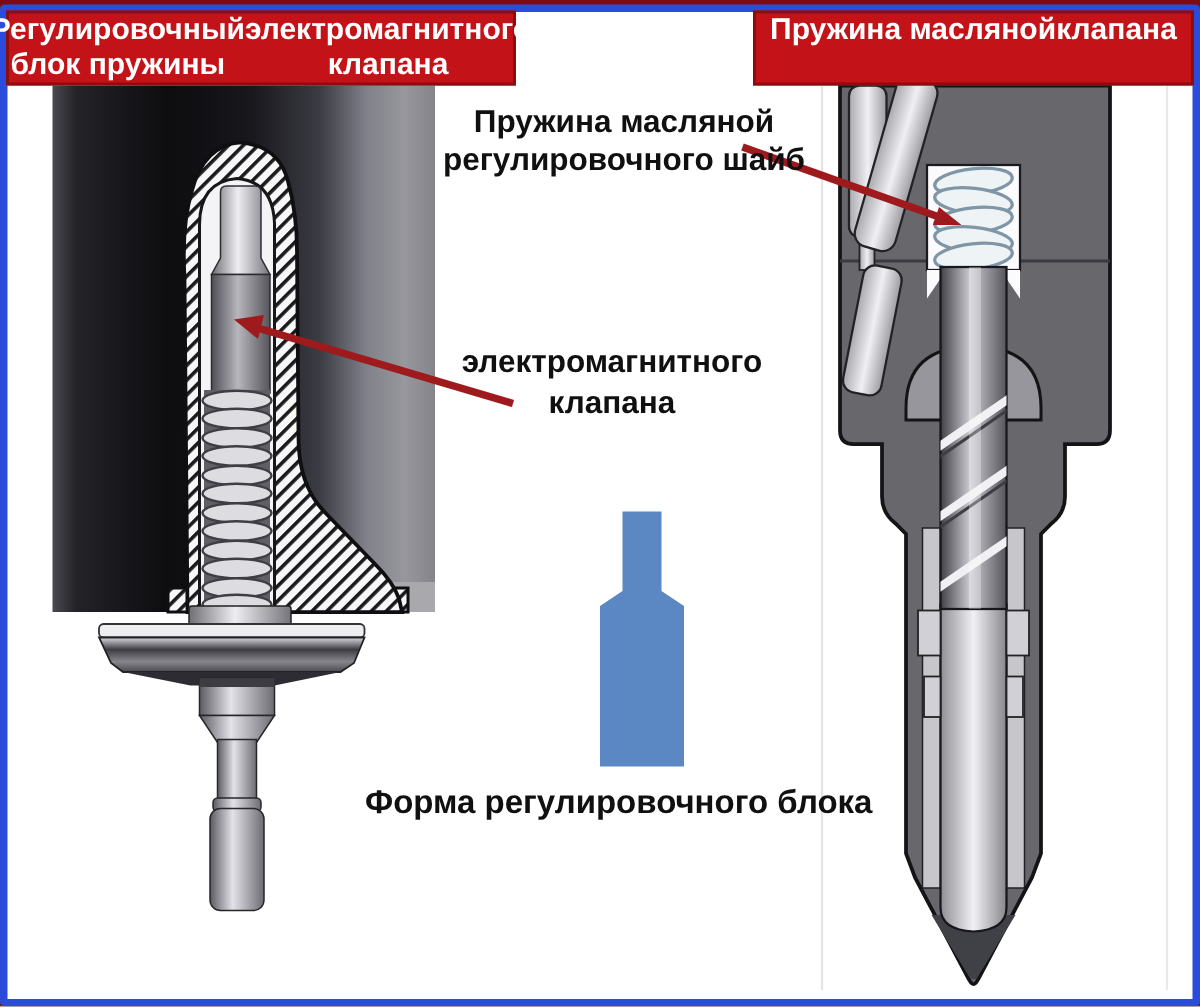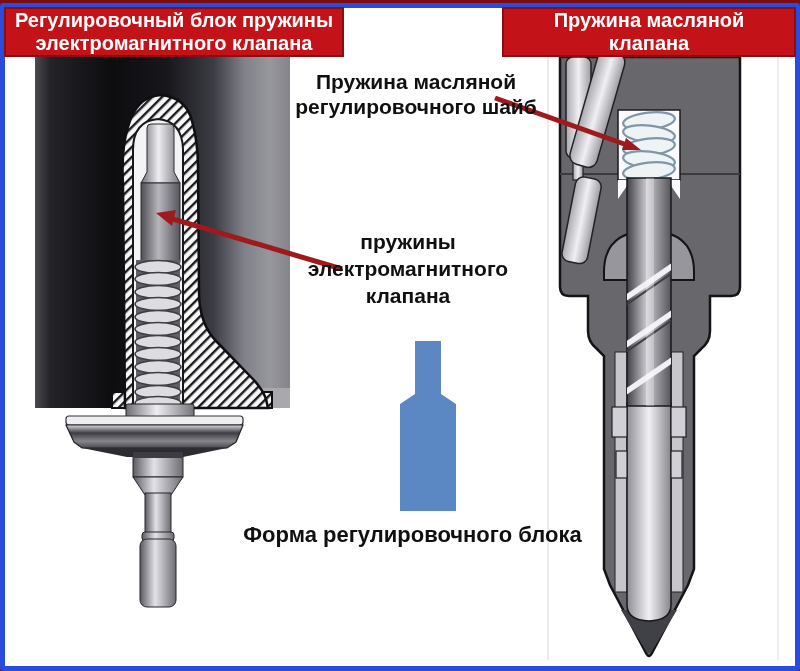--- a/index.html
+++ b/index.html
@@ -3,22 +3,22 @@
 <meta charset="utf-8">
 <style>
   html,body{margin:0;padding:0;background:#c9c9c9;}
   .stage{position:relative;width:800px;height:671px;background:#7d0c10;overflow:hidden;
          font-family:"Liberation Sans","DejaVu Sans",sans-serif;}
   .frame{position:absolute;left:0;top:3px;width:800px;height:668px;box-sizing:border-box;
          background:#ffffff;border:5px solid #2a4bdb;border-radius:3px;}
   .figsvg{position:absolute;left:0;top:0;width:800px;height:671px;z-index:2;}
   .banner{position:absolute;top:7px;height:50px;z-index:4;background:#c41318;
           border:2px solid #8a0d12;box-sizing:border-box;color:#ffffff;font-weight:bold;
-          font-size:20px;line-height:23px;display:flex;flex-direction:column;
-          text-align:center;}
+          font-size:20px;line-height:23px;display:flex;flex-direction:row;
+          justify-content:center;text-align:center;}
   .banner-left{left:4px;width:340px;}
   .banner-right{left:502px;width:294px;}
   .lbl{position:absolute;z-index:3;color:#101010;font-weight:bold;text-align:center;}
   .lbl-spring{left:283px;top:69px;width:266px;font-size:21px;line-height:25px;}
   .lbl-block{left:268px;top:228px;width:280px;font-size:21px;line-height:27px;}
   .lbl-shape{left:225px;top:522px;width:375px;font-size:22px;line-height:26px;}
 </style>
 </head>
 <body>
 
@@ -187,17 +187,16 @@
   <div class="banner banner-right">
     <span>Пружина масляной</span>
     <span>клапана</span>
   </div>
 
   <div class="lbl lbl-spring">
     <div>Пружина масляной</div>
     <div>регулировочного шайб</div>
   </div>
   <div class="lbl lbl-block">
-    <div>пружины</div>
     <div>электромагнитного клапана</div>
   </div>
   <div class="lbl lbl-shape">Форма регулировочного блока</div>
 </div>
 
 </body></html>

